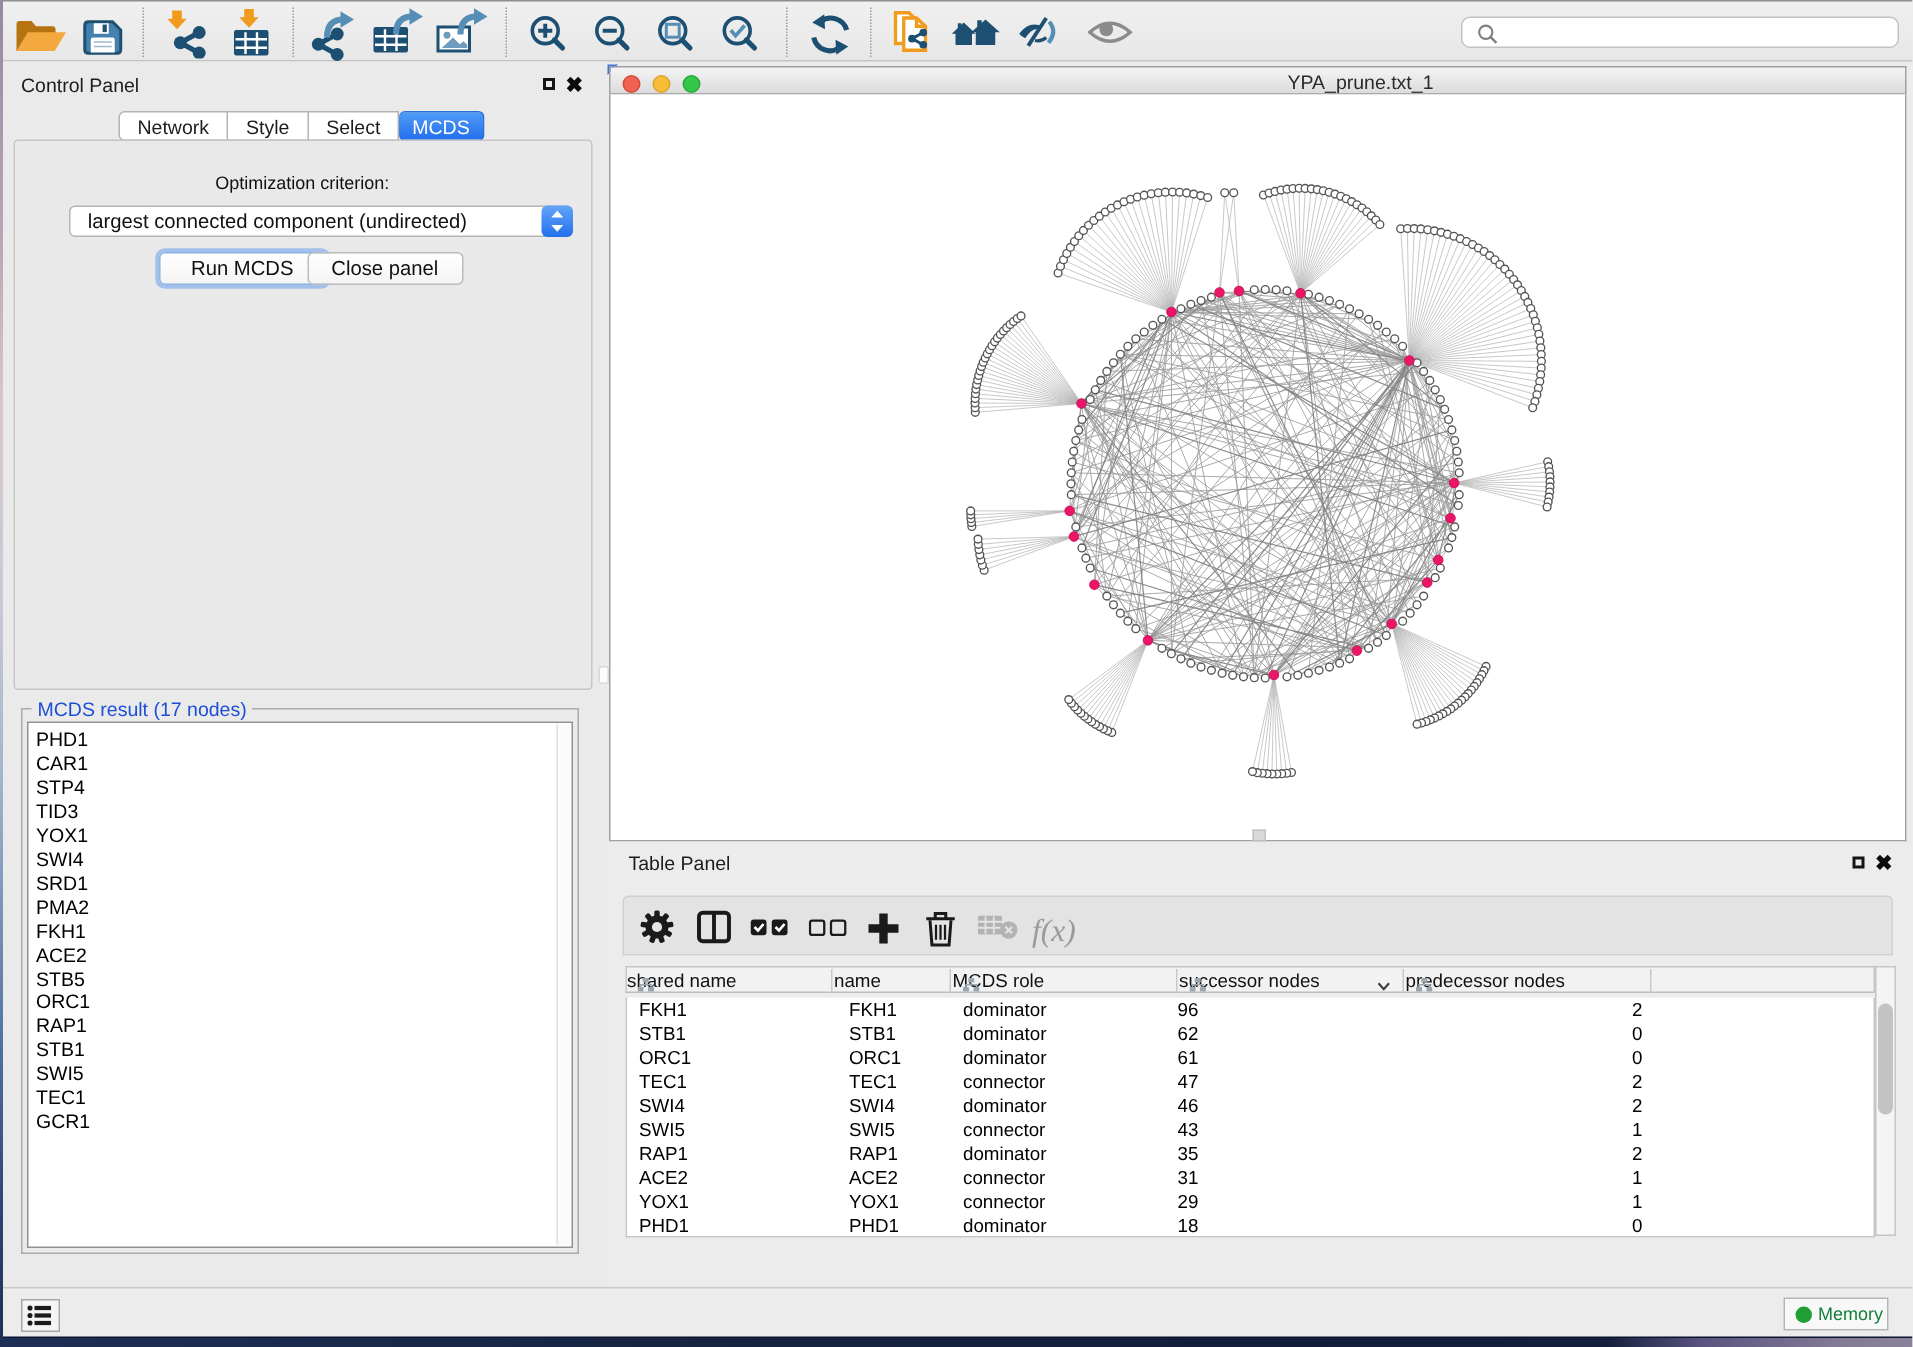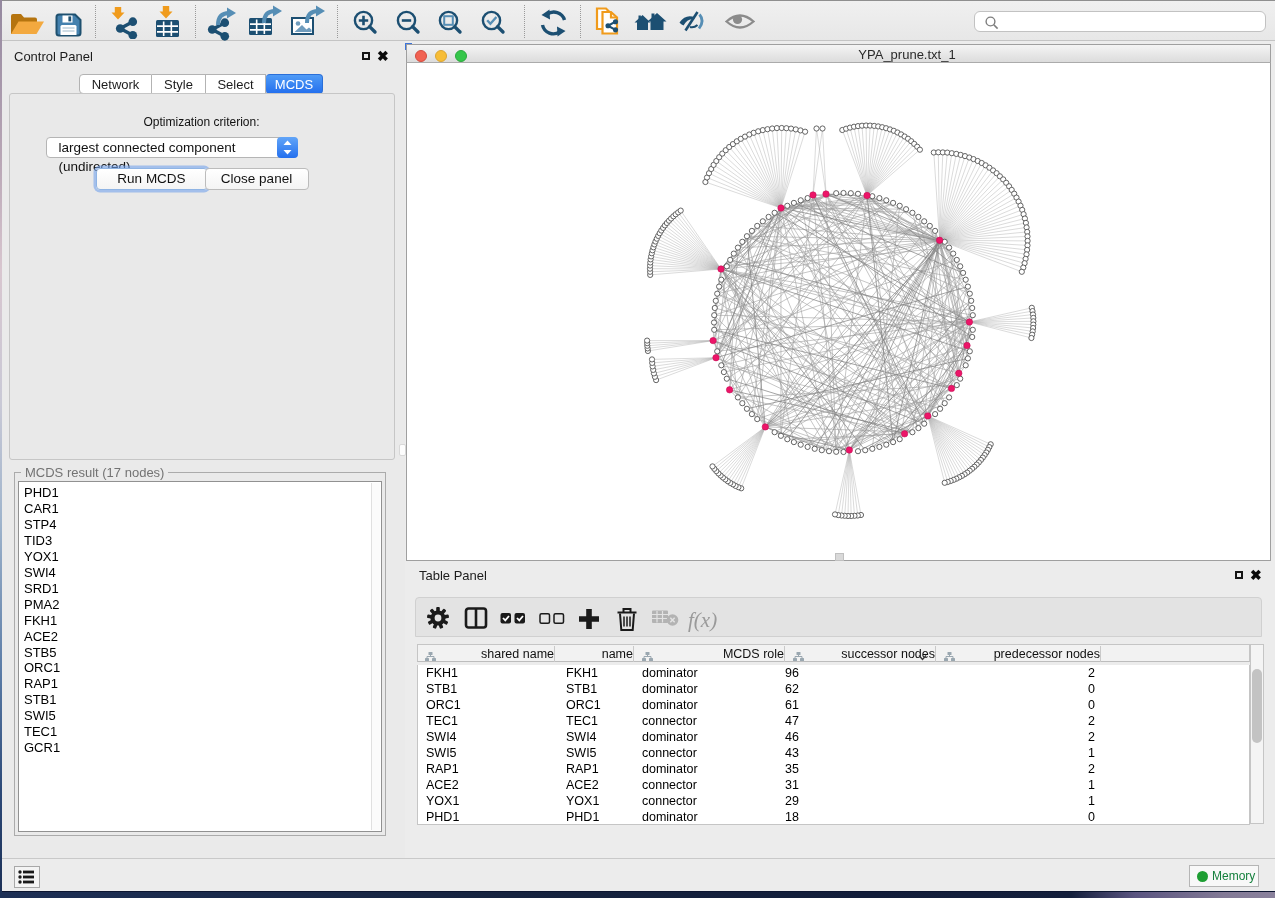--- a/index.html
+++ b/index.html
@@ -20,51 +20,51 @@
 .wbtns .sq { position:absolute; left:0; top:1px; width:8px; height:8px; border:2px solid #151515; }
 .wbtns .x { position:absolute; left:15px; top:-3px; font-size:14px; font-weight:bold; color:#0a0a0a; }
 #tabs { position:absolute; left:77px; top:33px; height:20px; }
 .tab { float:left; height:20px; line-height:19px; font-size:13px; color:#1c1c1c; text-align:center;
   background:#fff; border:1px solid #b3b3b3; border-left:none; }
 .tab.first { border-left:1px solid #b3b3b3; border-radius:4px 0 0 4px; }
 .tab.sel { background:linear-gradient(#4f9bf6,#2470ee); color:#fff; border-color:#2a6fd8; border-radius:4px; }
 #subpanel { position:absolute; left:6.5px; top:52px; width:386px; height:367px;
   background:#e9e9e9; border:1px solid #c6c6c6; border-radius:3px; }
 #optlabel { position:absolute; left:0; top:21px; width:100%; text-align:center; font-size:12px; color:#111; }
-#combo { position:absolute; left:36px; top:43px; width:252px; height:21px; background:#fff;
+#combo { position:absolute; left:36px; top:43px; width:336px; height:21px; background:#fff;
   border:1px solid #b5b5b5; border-radius:4px; font-size:13.5px; line-height:19px; color:#111;
   padding-left:12px; }
 #combocap { position:absolute; right:-1px; top:-1px; width:21px; height:21px; border-radius:4px;
   background:linear-gradient(#62a5f8,#2470ee); }
 #combocap svg { position:absolute; left:4px; top:2px; }
 .btn { position:absolute; top:74px; height:22px; background:linear-gradient(#fff,#f4f4f4);
   border:1px solid #bcbcbc; border-radius:4px; font-size:13.5px; color:#111; text-align:center; line-height:20px; }
-#runbtn { left:86px; width:112px; box-shadow:0 0 0 2.5px rgba(117,164,236,0.6); border-color:#8fb4e4; }
+#runbtn { left:96px; width:112px; box-shadow:0 0 0 2.5px rgba(117,164,236,0.6); border-color:#8fb4e4; }
 #closebtn { left:195px; width:104px; }
 #fieldset { position:absolute; left:12px; top:431px; width:372px; height:364px; border:1px solid #ababab; }
-#legend { position:absolute; left:6px; top:-8px; background:#eaeaea; padding:0 4px; font-size:13px; color:#737373; }
+#legend { position:absolute; left:6px; top:-8px; background:#eaeaea; padding:0 4px; font-size:13px; color:#1d4ed8; }
 #mlist { position:absolute; left:3px; top:8px; width:364px; height:351px; background:#fff;
   border:1px solid #919191; font-size:13px; color:#000; padding:3px 0 0 5px; line-height:15.95px; }
 #mscroll { position:absolute; right:1px; top:1px; width:9px; height:347px; background:#fbfbfb; border-left:1px solid #e0e0e0; }
 #netwin { position:absolute; left:406px; top:41px; width:1015px; height:520px; }
 #nettitle { position:absolute; left:0; top:3px; width:865px; height:19px;
   background:linear-gradient(#f4f4f4,#dcdcdc); border:1px solid #9f9f9f; border-bottom:1px solid #ababab; }
 #nettitle .t { position:absolute; left:400px; width:200px; top:2px; text-align:center; font-size:13px; color:#2a2a2a; }
 .tl { position:absolute; top:5px; width:12px; height:12px; border-radius:50%; }
 #netcanvas { position:absolute; left:0; top:22px; width:865px; height:498px; background:#fff;
   border:1px solid #9f9f9f; border-top:none; }
 #corner { position:absolute; left:-1px; top:2px; width:7px; height:7px;
   background:linear-gradient(135deg,#3c74d9 50%,transparent 50%); }
 #tpanel { position:absolute; left:406px; top:561px; width:869px; height:297px; background:#ececec; }
 #ttools { position:absolute; left:9px; top:36px; width:847px; height:40px; background:#e3e3e3;
   border:1px solid #d0d0d0; border-radius:4px 4px 0 0; }
 #ttools svg { position:absolute; top:8px; }
 #thead { position:absolute; left:11px; top:83px; width:833px; height:18px; background:#f2f2f2;
   border:1px solid #c5c5c5; border-bottom:1px solid #bdbdbd; font-size:12.5px; color:#111; }
-#thead span { position:absolute; top:1px; height:16px; line-height:16px; text-align:right; border-right:1px solid #c9c9c9; }
+#thead span { position:absolute; top:1px; height:16px; line-height:16px; text-align:left; border-right:1px solid #c9c9c9; }
 #thead i { position:absolute; left:7px; top:3px; font-style:normal; }
 #thead b { position:absolute; right:8px; top:3px; font-weight:normal; }
 #tbody { position:absolute; left:11px; top:104px; width:833px; height:160px; background:#fff;
   border:1px solid #c5c5c5; border-top:none; font-size:12.5px; color:#000; }
 .trow { position:relative; height:16px; line-height:16px; }
 .trow span { position:absolute; }
 .c1 { left:8px; } .c2 { left:148px; } .c3 { left:224px; }
 .c4 { left:367px; width:137px; } .c5 { left:530px; width:147px; text-align:right; }
 #tscroll { position:absolute; left:844px; top:83px; width:14px; height:180px; background:#f4f4f4;
   border:1px solid #c5c5c5; }

